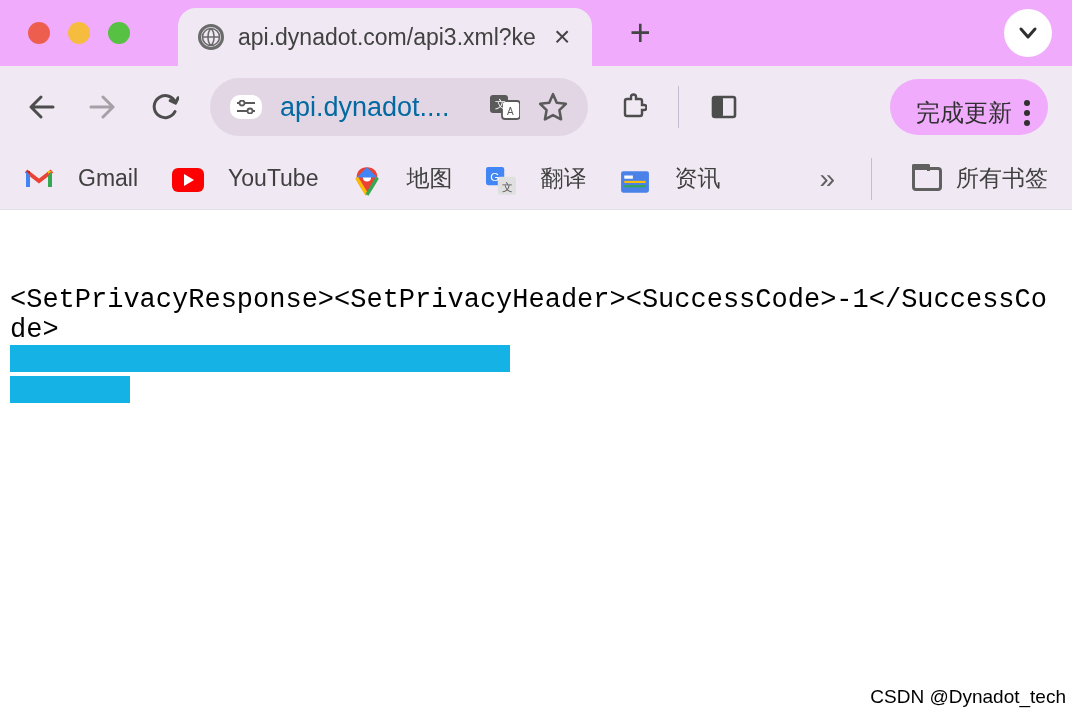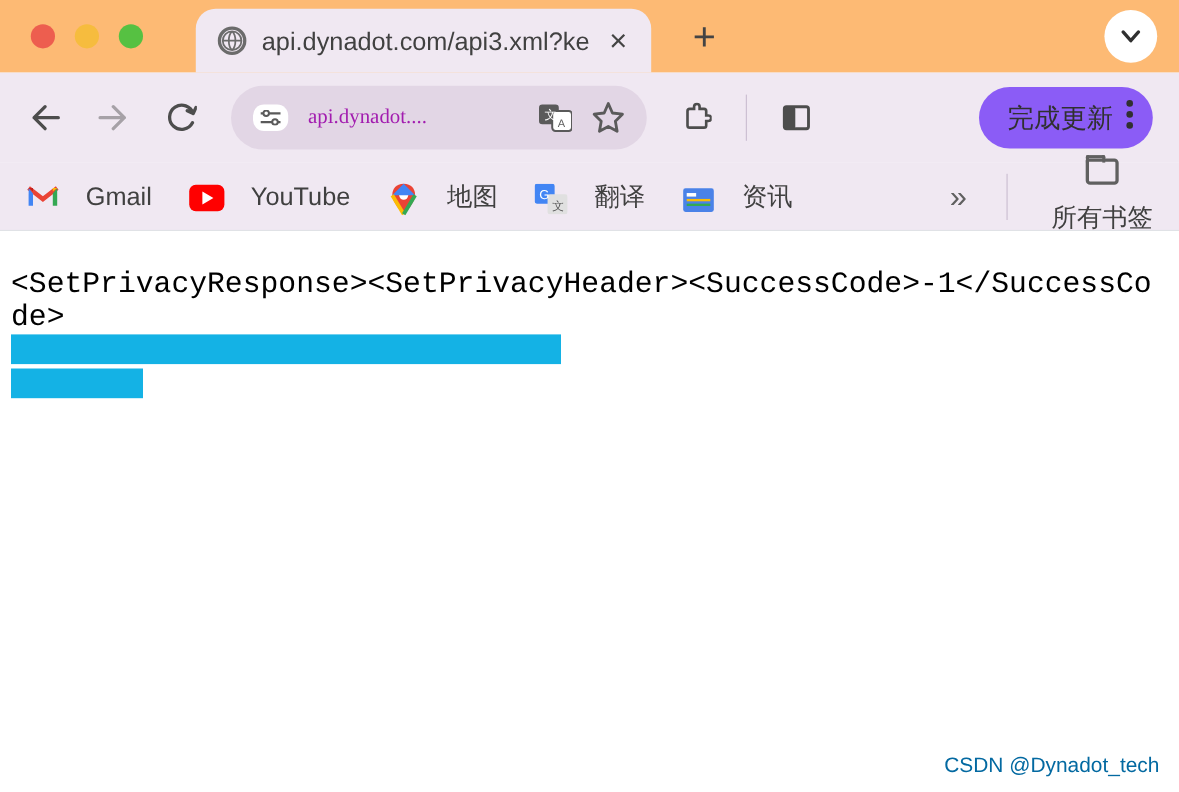--- a/index.html
+++ b/index.html
@@ -7,21 +7,21 @@
       font-family: -apple-system, BlinkMacSystemFont, "Segoe UI", Arial, sans-serif;
       background: #fff;
       width: 1072px;
       height: 720px;
       overflow: hidden;
       position: relative;
     }
     
     
     .tab-strip {
-      background: #fdba74;
+      background: #f0abfc;
       height: 66px;
       display: flex;
       align-items: center;
       padding-left: 28px;
       padding-right: 20px;
       justify-content: space-between;
     }
     .traffic-lights {
       display: flex;
       gap: 18px;
@@ -133,26 +133,25 @@
       background: #fff;
       border-radius: 10px;
       width: 32px;
       height: 24px;
       display: flex;
       align-items: center;
       justify-content: center;
     }
     .site-settings svg { width: 20px; height: 14px; }
     .omnibox-text {
-      font-size: 19px;
-      color: #a21caf;
+      font-size: 27px;
+      color: #0369a1;
       flex: 1;
       white-space: nowrap;
       overflow: hidden;
-      font-family: Liberation Serif, serif;
     }
     .omnibox-icon {
       width: 30px;
       height: 30px;
       display: flex;
       align-items: center;
       justify-content: center;
       color: #5a5a5a;
     }
     
@@ -166,25 +165,25 @@
       cursor: pointer;
     }
     .toolbar-icon svg { width: 28px; height: 28px; }
     .toolbar-divider {
       width: 1px;
       height: 42px;
       background: #c9bcd0;
     }
     
     .update-btn {
-      background: #8b5cf6;
+      background: #f0abfc;
       border-radius: 40px;
       height: 56px;
       display: flex;
-      align-items: flex-start;
+      align-items: center;
       padding: 12px 18px 0 26px;
       gap: 12px;
       font-size: 24px;
       color: #303030;
       cursor: pointer;
     }
     .three-dots {
       display: flex;
       flex-direction: column;
       gap: 4px;
@@ -242,61 +241,60 @@
       cursor: pointer;
       letter-spacing: -4px;
     }
     .all-bookmarks {
       display: flex;
       align-items: center;
       gap: 14px;
       font-size: 23px;
       color: #404040;
       cursor: pointer;
-      flex-direction: column;
     }
     .folder-icon {
       width: 30px;
       height: 24px;
       border: 3px solid #606060;
       border-radius: 2px 4px 4px 4px;
       position: relative;
     }
     .folder-icon::before {
       content: '';
       position: absolute;
       top: -6px; left: -3px;
       width: 12px; height: 4px;
       border: 3px solid #606060;
       border-bottom: none;
       border-radius: 2px 2px 0 0;
     }
     
     
     .content {
-      padding: 35px 10px;
+      padding: 76px 10px;
       font-family: "Courier New", monospace;
       font-size: 27px;
       color: #000;
       line-height: 1.1;
       word-break: break-all;
     }
     .highlight {
       background: #14B2E5;
       display: inline-block;
     }
     .hl1 { width: 500px; height: 27px; vertical-align: text-top; }
     .hl2 { width: 120px; height: 27px; vertical-align: text-top; }
     
     .watermark {
       position: absolute;
       bottom: 12px;
-      right: 18px;
+      right: 6px;
       font-size: 19px;
-      color: #0369a1;
+      color: #000000;
       font-family: -apple-system, sans-serif;
     }
   </style>
 </head>
 <body>
 
 <div class="tab-strip">
   <div class="traffic-lights">
     <div class="traffic-light tl-red"></div>
     <div class="traffic-light tl-yellow"></div>

